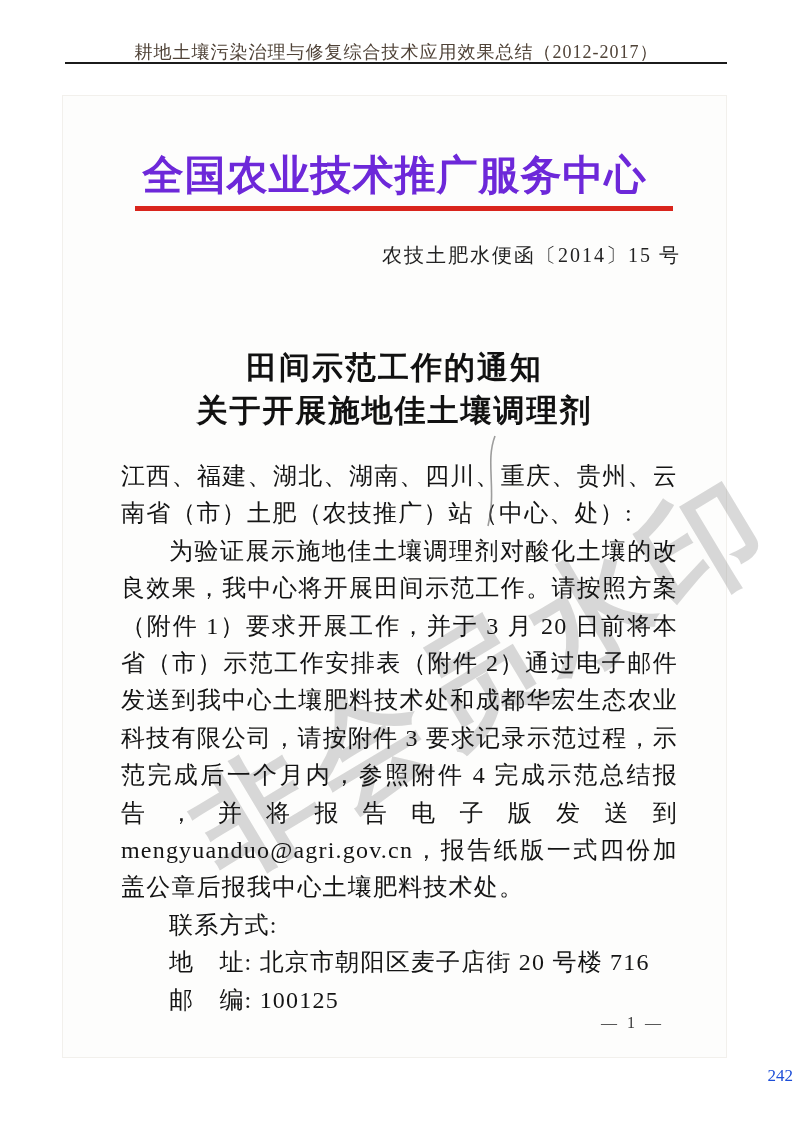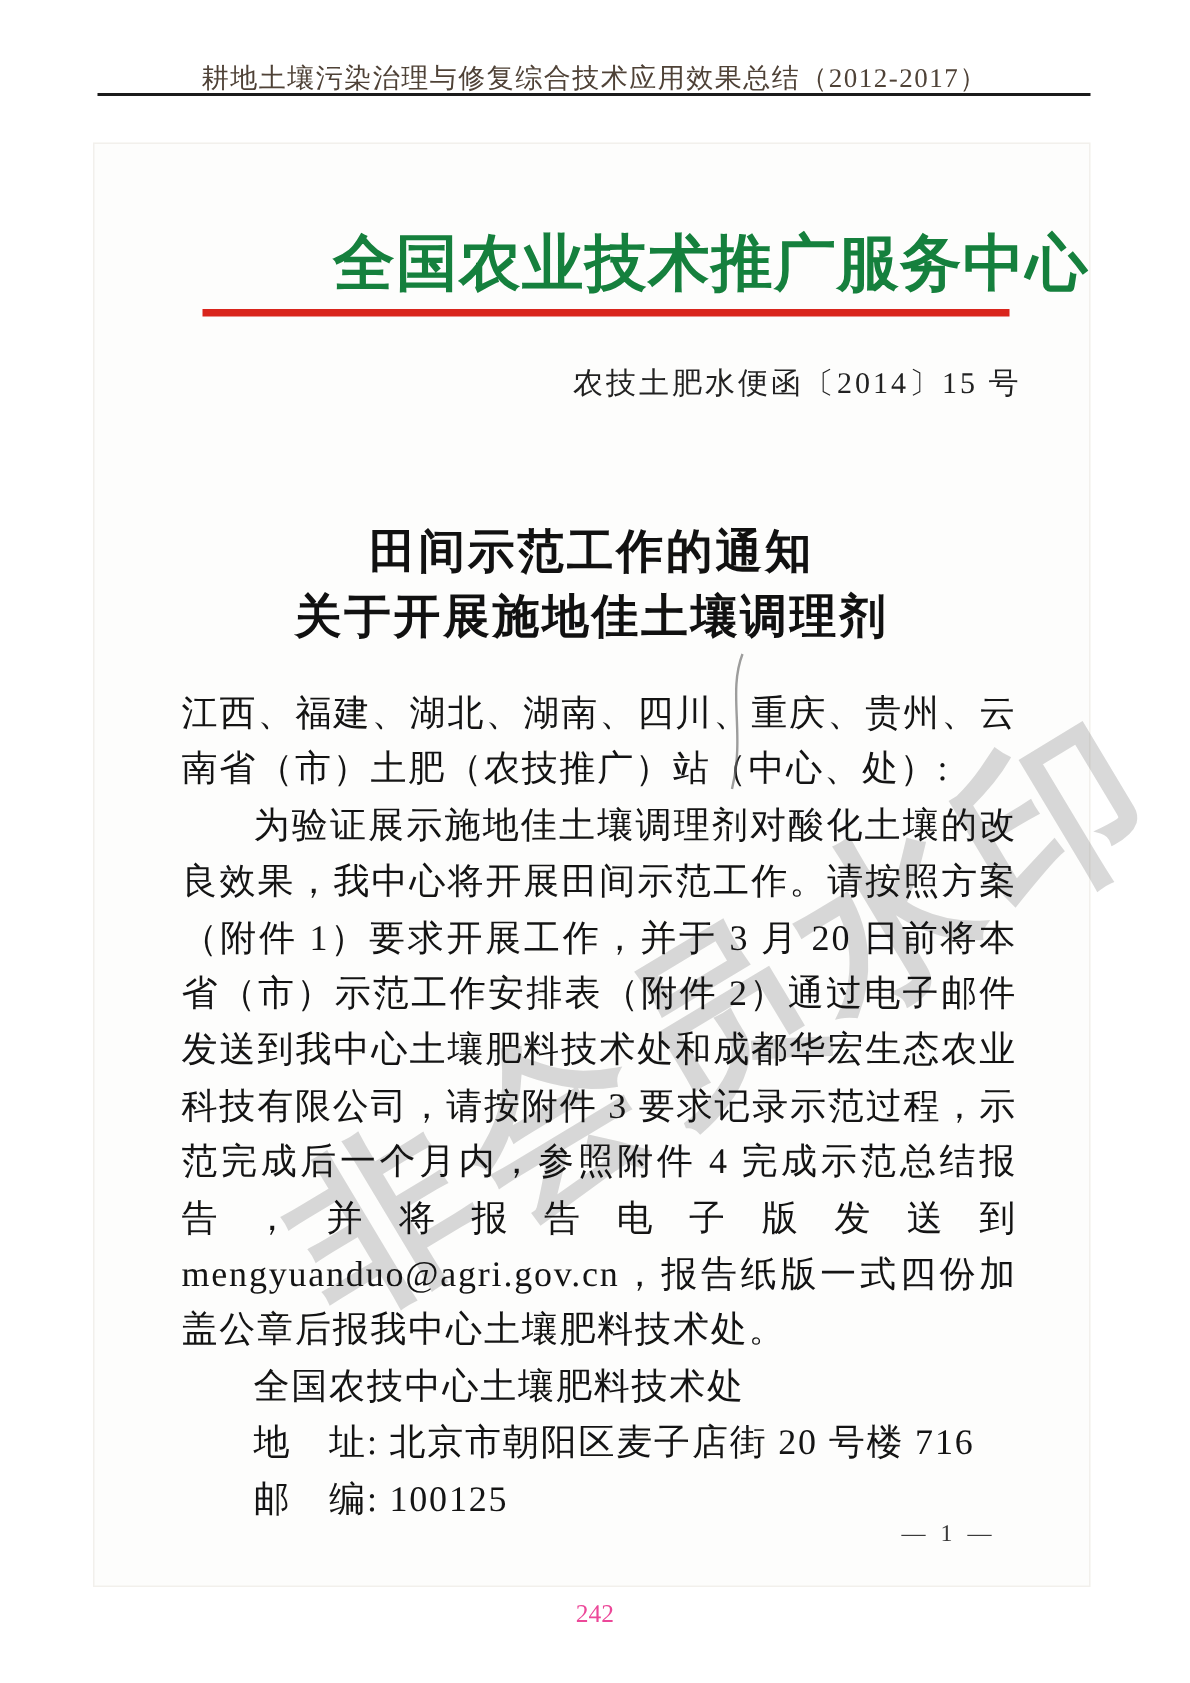--- a/index.html
+++ b/index.html
@@ -39,24 +39,24 @@
     color: rgba(120, 120, 120, 0.28);
     white-space: nowrap;
     z-index: 1;
     pointer-events: none;
   }
 
   .scan-content { position: relative; z-index: 2; width: 100%; height: 100%; }
 
   .org-name {
     position: absolute; top: 52px; left: 0; width: 100%;
-    text-align: right;
+    text-align: center;
     font-size: 41px; font-weight: 700;
     letter-spacing: 1px;
-    color: #15803d;
+    color: #6d28d9;
   }
   .red-rule {
     position: absolute; top: 110px; left: 72px; width: 538px;
     height: 5px; background: #d9251c;
   }
   .doc-number {
     position: absolute; top: 146px; right: 45px;
     font-size: 20px; letter-spacing: 2px;
     color: #222;
   }
@@ -83,21 +83,21 @@
   .para-indent { text-indent: 2em; }
   .contact-line { margin-left: 48px; }
 
   .scan-pagenum {
     position: absolute; top: 918px; right: 62px;
     font-size: 16px; letter-spacing: 3px; color: #3a3a3a;
   }
 
   .book-pagenum {
     position: absolute; top: 1066px; left: 0; width: 100%;
-    text-align: center; font-size: 17px; color: #ec4899;
+    text-align: right; font-size: 17px; color: #1d4ed8;
   }
 </style>
 </head>
 <body>
 
 <div class="running-header">耕地土壤污染治理与修复综合技术应用效果总结（2012-2017）</div>
 <div class="header-rule"></div>
 
 <div class="scan-page">
 
@@ -116,21 +116,21 @@
       <div>关于开展施地佳土壤调理剂</div>
     </div>
 
     <svg class="pen-stroke" width="24" height="96" viewBox="0 0 24 96">
       <path d="M14,2 C4,28 16,55 7,92" fill="none" stroke="#6a6a6a" stroke-width="1.6"></path>
     </svg>
 
     <div class="letter-body">
       <div class="para">江西、福建、湖北、湖南、四川、重庆、贵州、云南省（市）土肥（农技推广）站（中心、处）:</div>
       <div class="para para-indent">为验证展示施地佳土壤调理剂对酸化土壤的改良效果，我中心将开展田间示范工作。请按照方案（附件 1）要求开展工作，并于 3 月 20 日前将本省（市）示范工作安排表（附件 2）通过电子邮件发送到我中心土壤肥料技术处和成都华宏生态农业科技有限公司，请按附件 3 要求记录示范过程，示范完成后一个月内，参照附件 4 完成示范总结报告，并将报告电子版发送到 mengyuanduo@agri.gov.cn，报告纸版一式四份加盖公章后报我中心土壤肥料技术处。</div>
-      <div class="contact-line">全国农技中心土壤肥料技术处</div>
+      <div class="contact-line">联系方式:</div>
       <div class="contact-line">地　址: 北京市朝阳区麦子店街 20 号楼 716</div>
       <div class="contact-line">邮　编: 100125</div>
     </div>
 
     <div class="scan-pagenum">— 1 —</div>
   </div>
 </div>
 
 <div class="book-pagenum">242</div>
 

